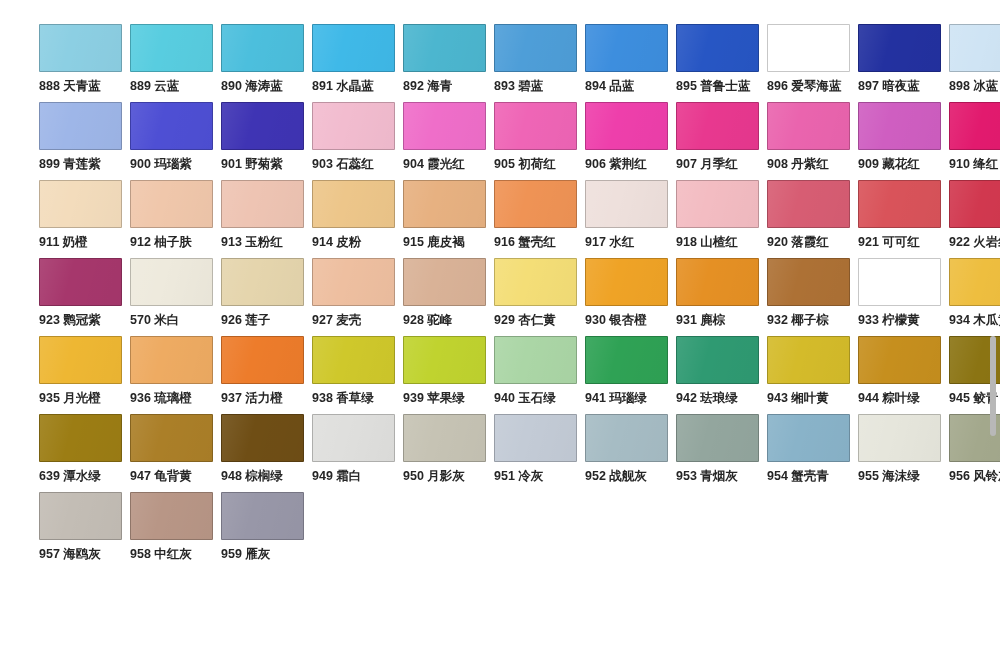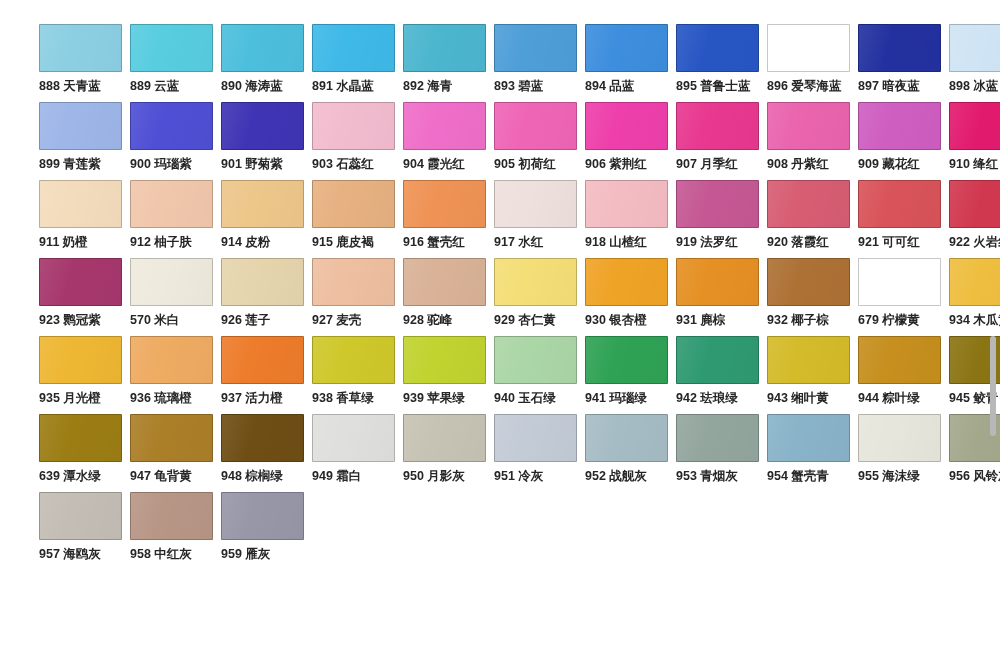--- a/index.html
+++ b/index.html
@@ -213,44 +213,44 @@
         </div>
         <div class="swatch-cell">
           <div class="swatch-chip" style="background: rgb(243, 220, 188);"></div>
           <div class="swatch-label"><span class="code">911</span><span class="name">奶橙</span></div>
         </div>
         <div class="swatch-cell">
           <div class="swatch-chip" style="background: rgb(240, 199, 171);"></div>
           <div class="swatch-label"><span class="code">912</span><span class="name">柚子肤</span></div>
         </div>
         <div class="swatch-cell">
+          <div class="swatch-chip" style="background: rgb(238, 196, 179);"></div>
+          <div class="swatch-label"><span class="code">913</span><span class="name">玉粉红</span></div>
+        </div>
+        <div class="swatch-cell">
           <div class="swatch-chip" style="background: rgb(237, 198, 138);"></div>
           <div class="swatch-label"><span class="code">914</span><span class="name">皮粉</span></div>
         </div>
         <div class="swatch-cell">
           <div class="swatch-chip" style="background: rgb(231, 177, 129);"></div>
           <div class="swatch-label"><span class="code">915</span><span class="name">鹿皮褐</span></div>
         </div>
         <div class="swatch-cell">
           <div class="swatch-chip" style="background: rgb(239, 147, 85);"></div>
           <div class="swatch-label"><span class="code">916</span><span class="name">蟹壳红</span></div>
         </div>
         <div class="swatch-cell">
           <div class="swatch-chip" style="background: rgb(238, 224, 220);"></div>
           <div class="swatch-label"><span class="code">917</span><span class="name">水红</span></div>
         </div>
         <div class="swatch-cell">
           <div class="swatch-chip" style="background: rgb(243, 188, 194);"></div>
           <div class="swatch-label"><span class="code">918</span><span class="name">山楂红</span></div>
         </div>
         <div class="swatch-cell">
-          <div class="swatch-chip" style="background: rgb(197, 88, 148);"></div>
-          <div class="swatch-label"><span class="code">919</span><span class="name">法罗红</span></div>
-        </div>
-        <div class="swatch-cell">
           <div class="swatch-chip" style="background: rgb(215, 93, 115);"></div>
           <div class="swatch-label"><span class="code">920</span><span class="name">落霞红</span></div>
         </div>
         <div class="swatch-cell">
           <div class="swatch-chip" style="background: rgb(217, 83, 90);"></div>
           <div class="swatch-label"><span class="code">921</span><span class="name">可可红</span></div>
         </div>
         <div class="swatch-cell">
           <div class="swatch-chip" style="background: rgb(209, 56, 79);"></div>
           <div class="swatch-label"><span class="code">922</span><span class="name">火岩红</span></div>
@@ -286,21 +286,21 @@
         <div class="swatch-cell">
           <div class="swatch-chip" style="background: rgb(229, 144, 36);"></div>
           <div class="swatch-label"><span class="code">931</span><span class="name">麂棕</span></div>
         </div>
         <div class="swatch-cell">
           <div class="swatch-chip" style="background: rgb(173, 113, 53);"></div>
           <div class="swatch-label"><span class="code">932</span><span class="name">椰子棕</span></div>
         </div>
         <div class="swatch-cell">
           <div class="swatch-chip is-blank" style="background: rgb(255, 255, 255);"></div>
-          <div class="swatch-label"><span class="code">679</span><span class="name">柠檬黄</span></div>
+          <div class="swatch-label"><span class="code">933</span><span class="name">柠檬黄</span></div>
         </div>
         <div class="swatch-cell">
           <div class="swatch-chip" style="background: rgb(238, 190, 63);"></div>
           <div class="swatch-label"><span class="code">934</span><span class="name">木瓜黄</span></div>
         </div>
         <div class="swatch-cell">
           <div class="swatch-chip" style="background: rgb(238, 183, 51);"></div>
           <div class="swatch-label"><span class="code">935</span><span class="name">月光橙</span></div>
         </div>
         <div class="swatch-cell">

